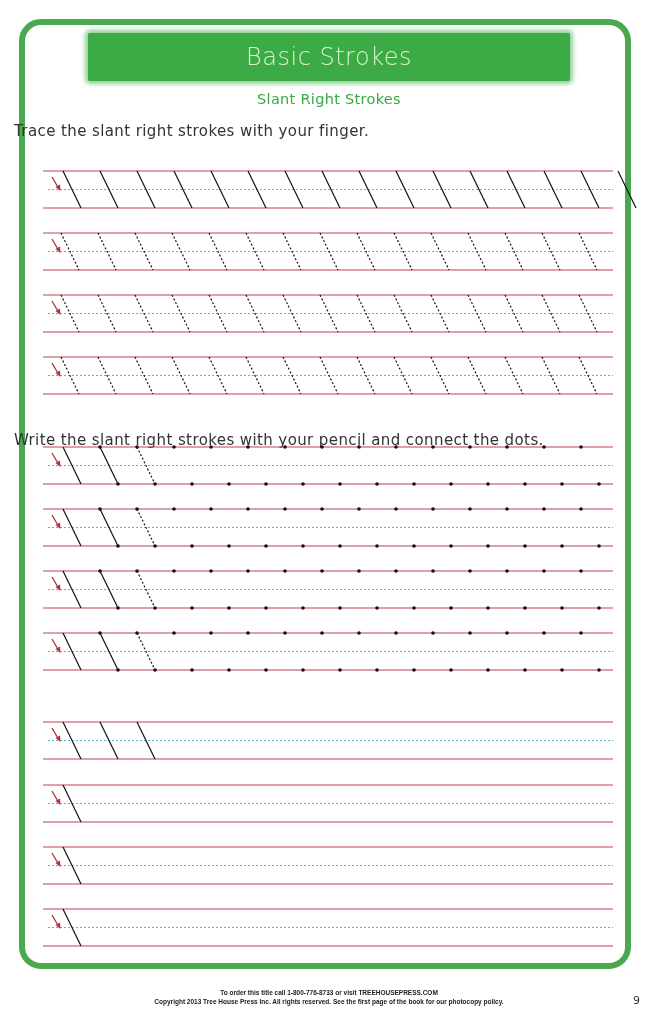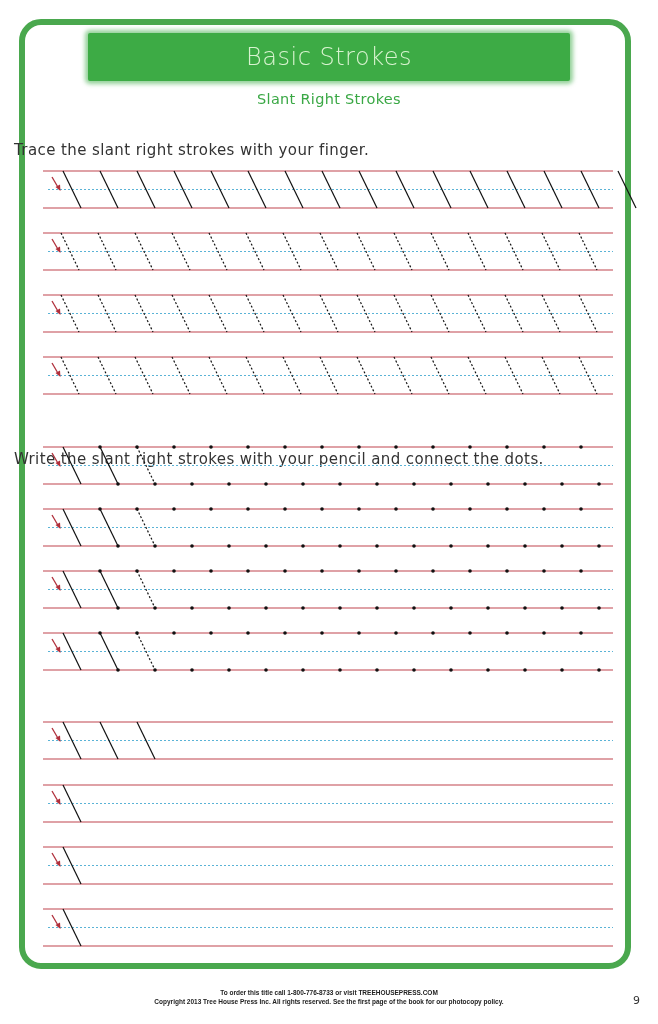--- a/index.html
+++ b/index.html
@@ -2,21 +2,21 @@
 <html><head>
 <meta charset="utf-8">
 <style>
   html,body{margin:0;padding:0;background:#fff;}
   body{width:658px;height:1024px;position:relative;overflow:hidden;font-family:"DejaVu Sans",sans-serif;}
   .frame{position:absolute;left:19px;top:19px;width:612px;height:950px;border:6px solid #4aa84e;border-radius:22px;box-sizing:border-box;}
   .banner{position:absolute;left:88px;top:33px;width:482px;height:48px;background:#3dab45;border-radius:2px;
     box-shadow:0 0 4px 3px rgba(61,171,69,.55);display:flex;align-items:center;justify-content:center;}
   .banner-title{color:#d8f3cf;font-size:24px;letter-spacing:0.5px;font-weight:300;}
   .subtitle{position:absolute;left:0;width:658px;top:83px;text-align:center;color:#3aa845;font-size:14.5px;letter-spacing:0.3px;margin-top:8px;}
-  .instr{position:absolute;left:14px;color:#333;font-size:15px;line-height:19px;letter-spacing:0.4px;white-space:nowrap;margin-top:19px;}
+  .instr{position:absolute;left:14px;color:#333;font-size:15px;line-height:19px;letter-spacing:0.4px;white-space:nowrap;}
   .row{position:absolute;left:43px;width:570px;height:40px;}
   svg{position:absolute;left:0;top:0;overflow:visible;}
   .footer{position:absolute;left:0;width:658px;top:988px;text-align:center;font-family:"Liberation Sans",sans-serif;font-weight:bold;font-size:6.5px;color:#222;line-height:9px;}
   .page-num{position:absolute;left:633px;top:994px;font-size:11px;color:#333;}
 </style>
 </head>
 <body>
 
 <div class="frame"></div>
 

